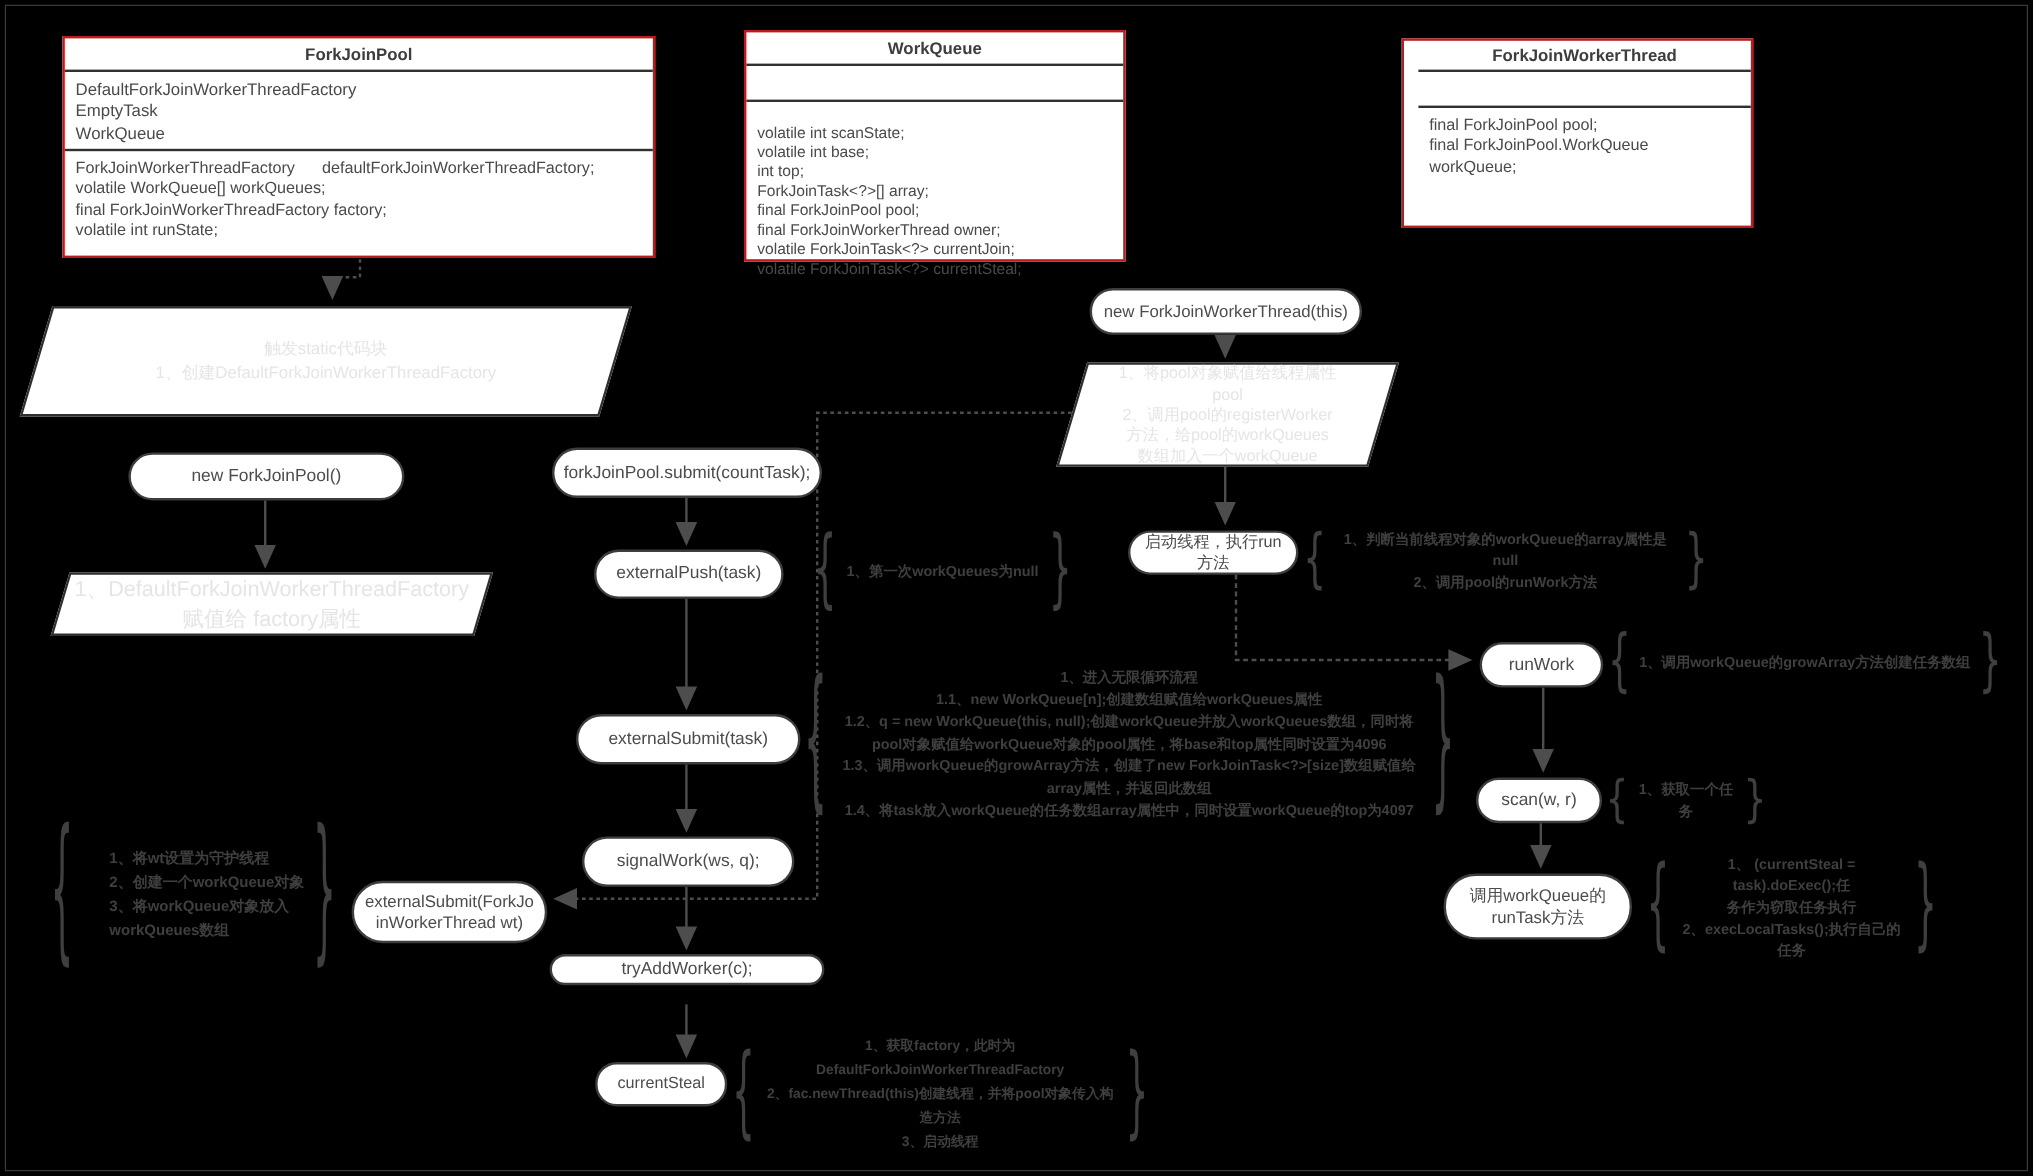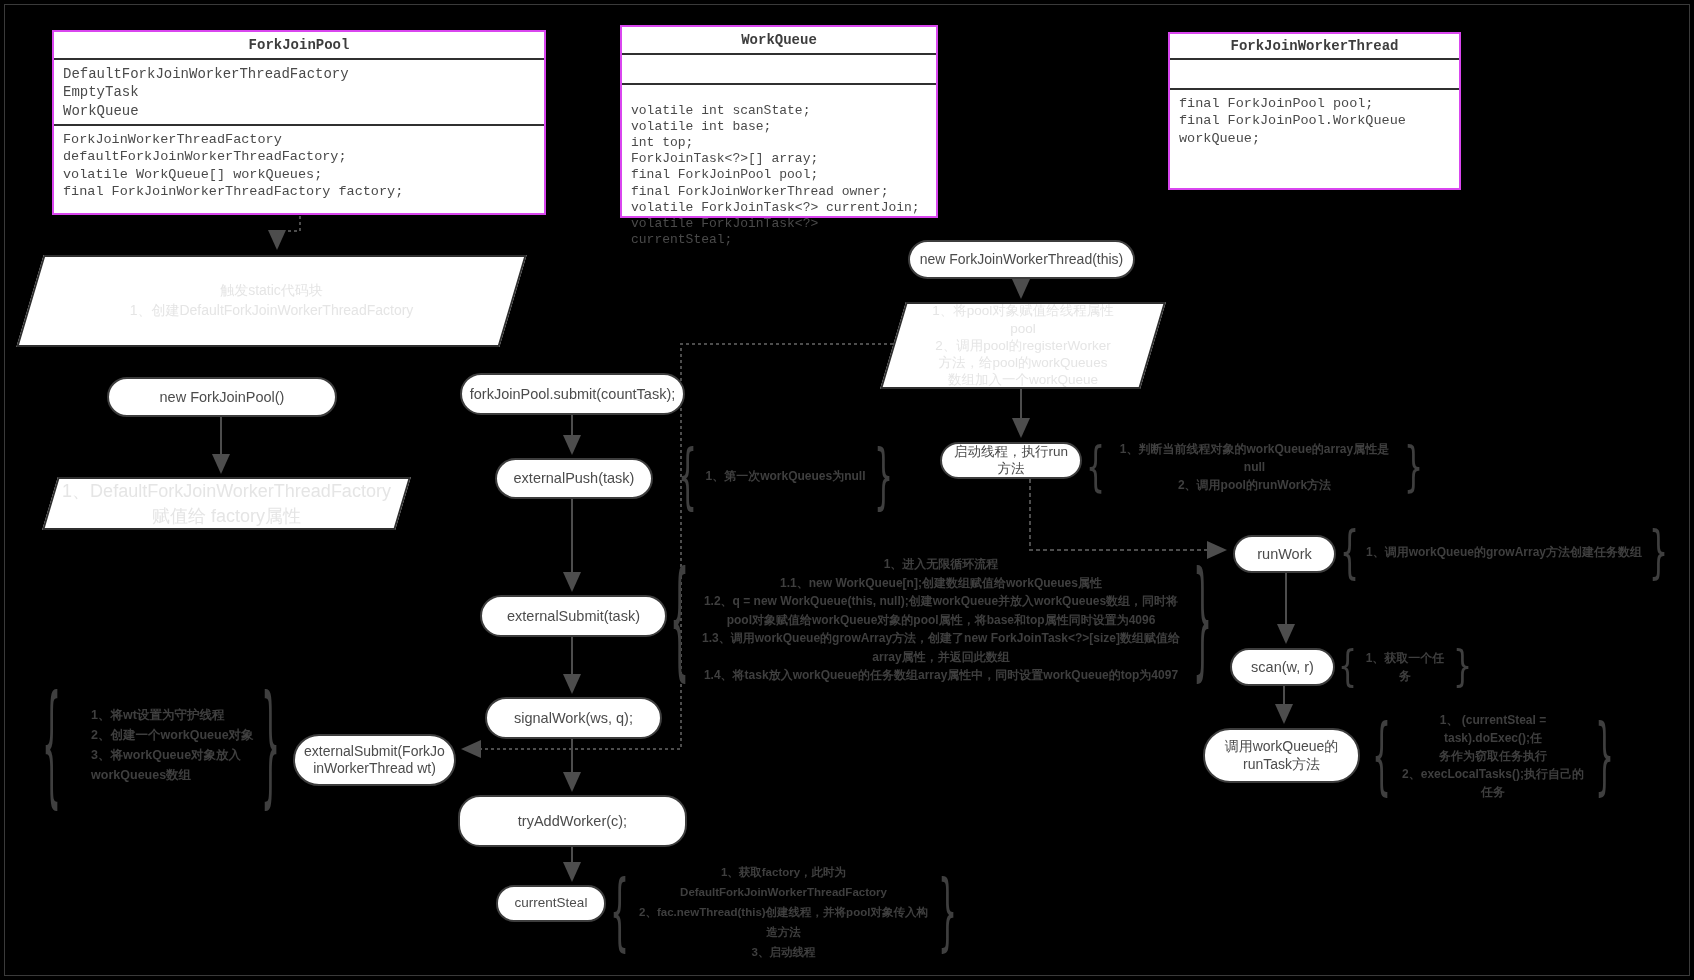--- a/index.html
+++ b/index.html
@@ -5,22 +5,22 @@
   html,body { margin:0; padding:0; background:#000; }
   .canvas {
     position:relative; width:1694px; height:980px; background:#000000;
     font-family:"Liberation Sans", sans-serif; overflow:hidden;
   }
   .frame { position:absolute; inset:4px; border:1px solid #3a3a3a; pointer-events:none; }
   svg.connectors { position:absolute; left:0; top:0; width:1694px; height:980px; }
 
   
   .class-box {
-    position:absolute; background:#ffffff; border:2px solid #d946ef;
-    color:#4a4a4a; box-sizing:border-box;font-family:Liberation Mono, monospace;
+    position:absolute; background:#ffffff; border:2px solid #b91c1c;
+    color:#4a4a4a; box-sizing:border-box;
   }
   .class-title {
     font-weight:bold; text-align:center; font-size:14px; color:#3d3d3d;
     border-bottom:2px solid #303030; display:flex; align-items:center; justify-content:center;
     box-sizing:border-box;
   }
   .class-sec {
     padding:5px 9px; white-space:pre-wrap; font-size:13.5px; line-height:1.28;
     border-bottom:2px solid #303030; box-sizing:border-box; overflow:hidden;
   }
@@ -107,21 +107,21 @@
     <div class="class-sec" style="height:168px;font-size:13px;line-height:1.24;padding-top:18px;">volatile int scanState;
 volatile int base;
 int top;
 ForkJoinTask&lt;?&gt;[] array;
 final ForkJoinPool pool;
 final ForkJoinWorkerThread owner;
 volatile ForkJoinTask&lt;?&gt; currentJoin;
 volatile ForkJoinTask&lt;?&gt; currentSteal;</div>
   </div>
 
-  <div class="class-box" style="left:1168px;top:32px;width:293px;height:158px;">
+  <div class="class-box" style="left:1168px;top:32px;width:293px;height:158px;padding-left:12px;">
     <div class="class-title" style="height:26px;">ForkJoinWorkerThread</div>
     <div class="class-sec" style="height:30px;"></div>
     <div class="class-sec" style="height:98px;">final ForkJoinPool pool;
 final ForkJoinPool.WorkQueue workQueue;</div>
   </div>
 
   <div class="para" style="left:30px;top:255px;width:483px;height:92px;">
     <span class="para-bg"></span>
     <div class="para-text">触发static代码块
 1、创建DefaultForkJoinWorkerThreadFactory</div>
@@ -133,21 +133,21 @@
     <span class="para-bg"></span>
     <div class="para-text" style="font-size:18px;line-height:1.35;">1、DefaultForkJoinWorkerThreadFactory
 赋值给 factory属性</div>
   </div>
 
   <div class="node" style="left:460px;top:373px;width:225px;height:42px;">forkJoinPool.submit(countTask);</div>
   <div class="node" style="left:495px;top:458px;width:158px;height:41px;">externalPush(task)</div>
   <div class="node" style="left:480px;top:595px;width:187px;height:42px;">externalSubmit(task)</div>
   <div class="node" style="left:485px;top:697px;width:177px;height:42px;">signalWork(ws, q);</div>
   <div class="node breakall" style="left:293px;top:734px;width:163px;height:52px;border-radius:26px;font-size:14px;line-height:1.2;">externalSubmit(ForkJoinWorkerThread wt)</div>
-  <div class="node" style="left:458px;top:795px;width:229px;height:52px;">tryAddWorker(c);</div>
+  <div class="node" style="left:458px;top:795px;width:229px;height:26px;">tryAddWorker(c);</div>
   <div class="node" style="left:496px;top:885px;width:110px;height:37px;font-size:13.5px;border-radius:18px;">currentSteal</div>
 
   <div class="node" style="left:908px;top:240px;width:227px;height:39px;font-size:14px;">new ForkJoinWorkerThread(this)</div>
 
   <div class="para" style="left:893px;top:302px;width:260px;height:87px;">
     <span class="para-bg"></span>
     <div class="para-text" style="font-size:13.5px;line-height:1.28;">1、将pool对象赋值给线程属性
 pool
 2、调用pool的registerWorker
 方法，给pool的workQueues

